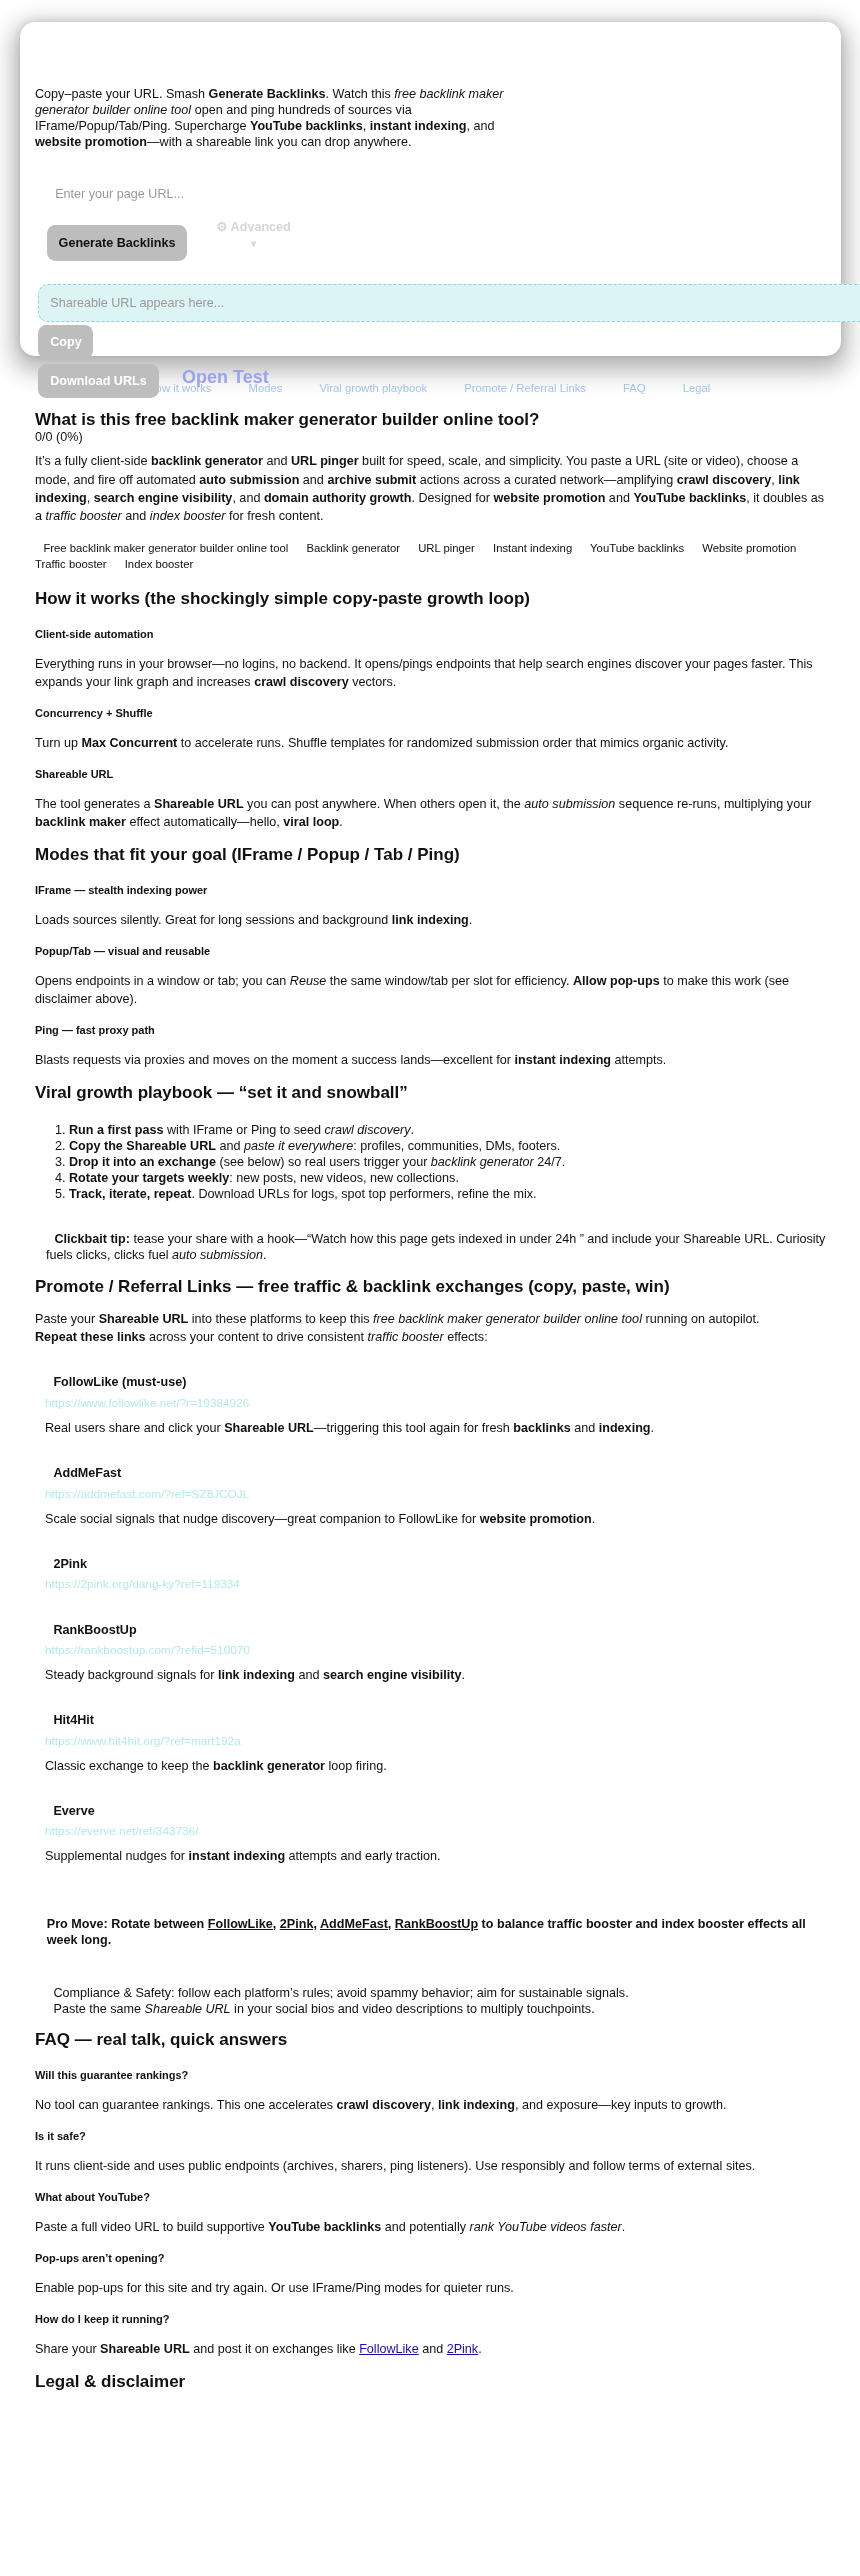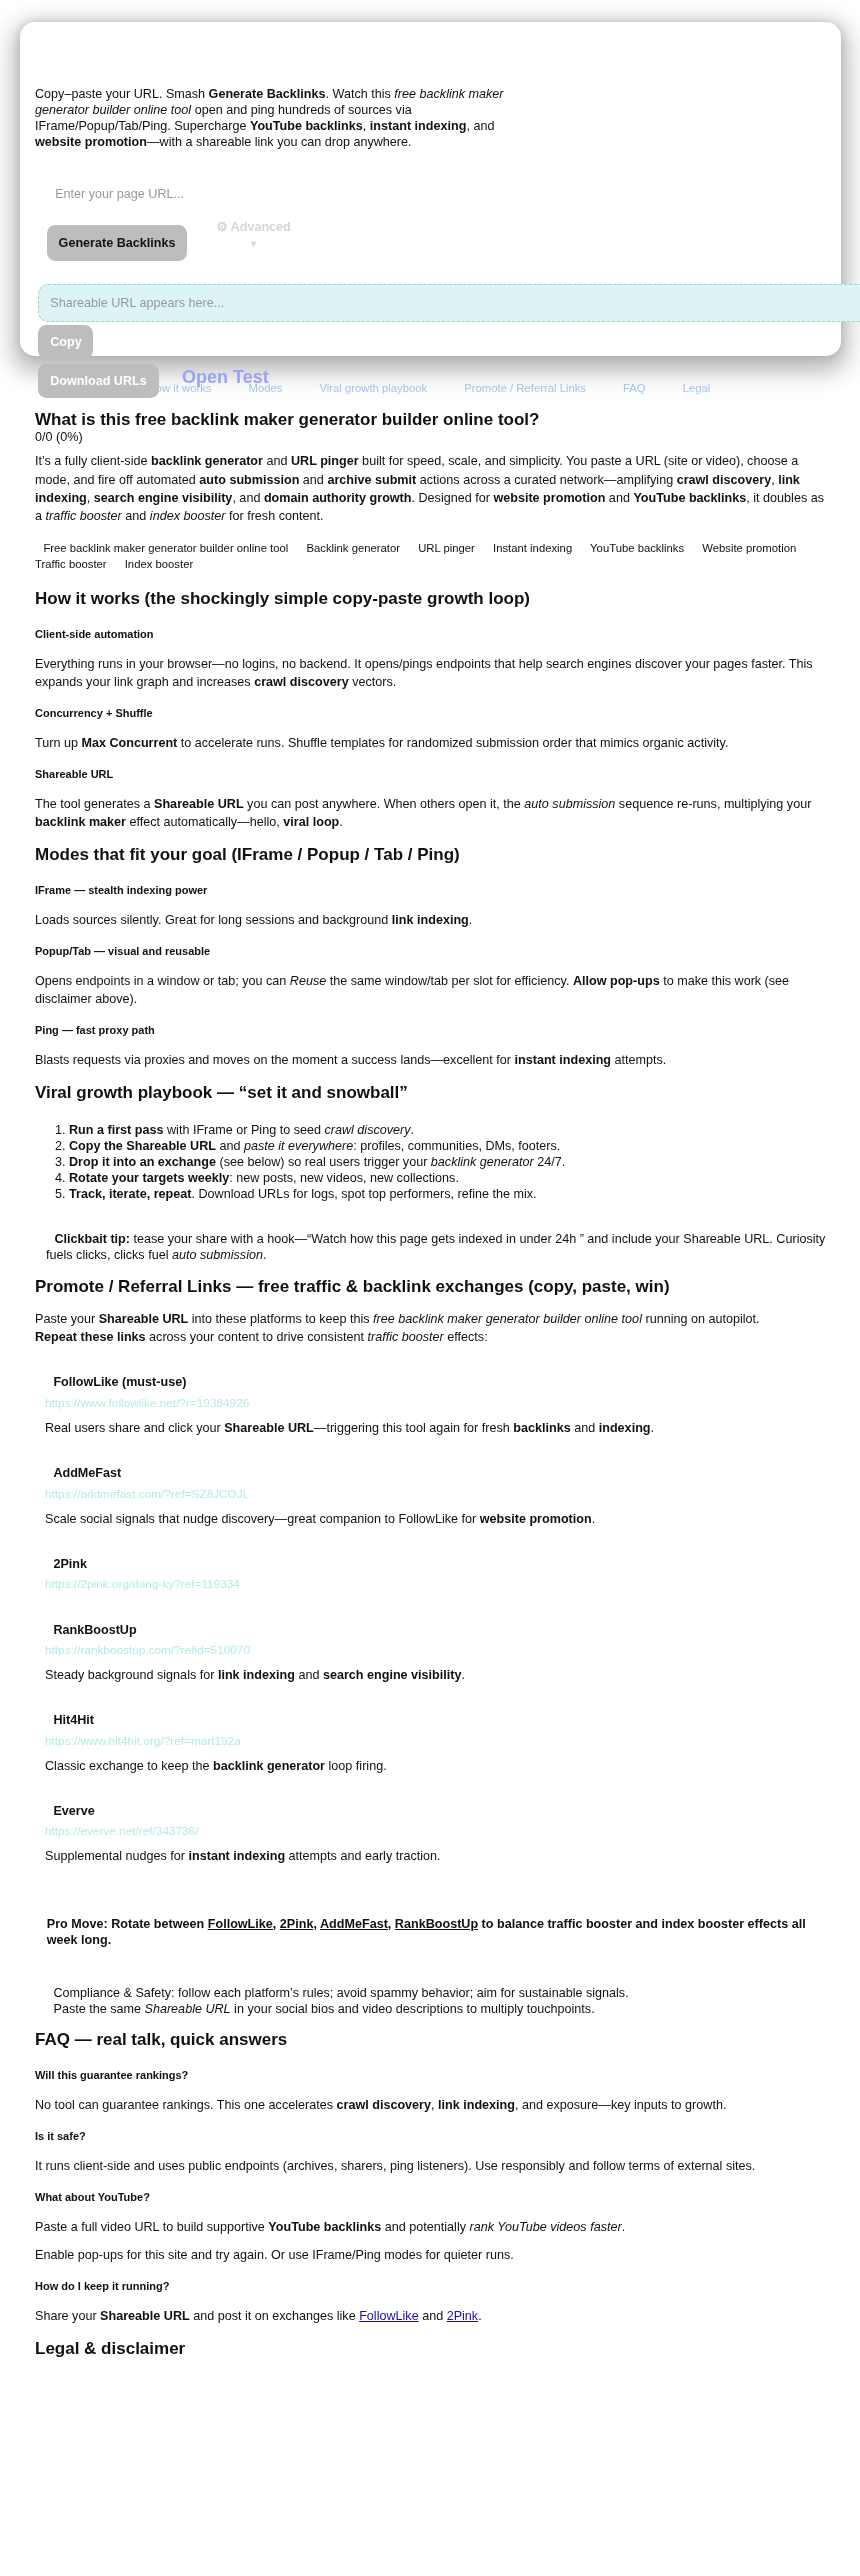--- a/index.html
+++ b/index.html
@@ -209,20 +209,21 @@
   </section>
 
   <section>
     <h2>FAQ — real talk, quick answers</h2>
     <h3>Will this guarantee rankings?</h3>
     <p><span>No tool can guarantee rankings. This one accelerates </span><b>crawl discovery</b><span>, </span><b>link indexing</b><span>, and exposure—key inputs to growth.</span></p>
     <h3>Is it safe?</h3>
     <p>It runs client-side and uses public endpoints (archives, sharers, ping listeners). Use responsibly and follow terms of external sites.</p>
     <h3>What about YouTube?</h3>
     <p><span>Paste a full video URL to build supportive </span><b>YouTube backlinks</b><span> and potentially </span><i>rank YouTube videos faster</i><span>.</span></p>
+    <h3>Pop-ups aren’t opening?</h3>
     <p>Enable pop-ups for this site and try again. Or use IFrame/Ping modes for quieter runs.</p>
     <h3>How do I keep it running?</h3>
     <p><span>Share your </span><b>Shareable URL</b><span> and post it on exchanges like </span><a href="#" class="faq-link">FollowLike</a><span> and </span><a href="#" class="faq-link">2Pink</a><span>.</span></p>
   </section>
 
   <section>
     <h2>Legal &amp; disclaimer</h2>
 
   </section>
 </main>

